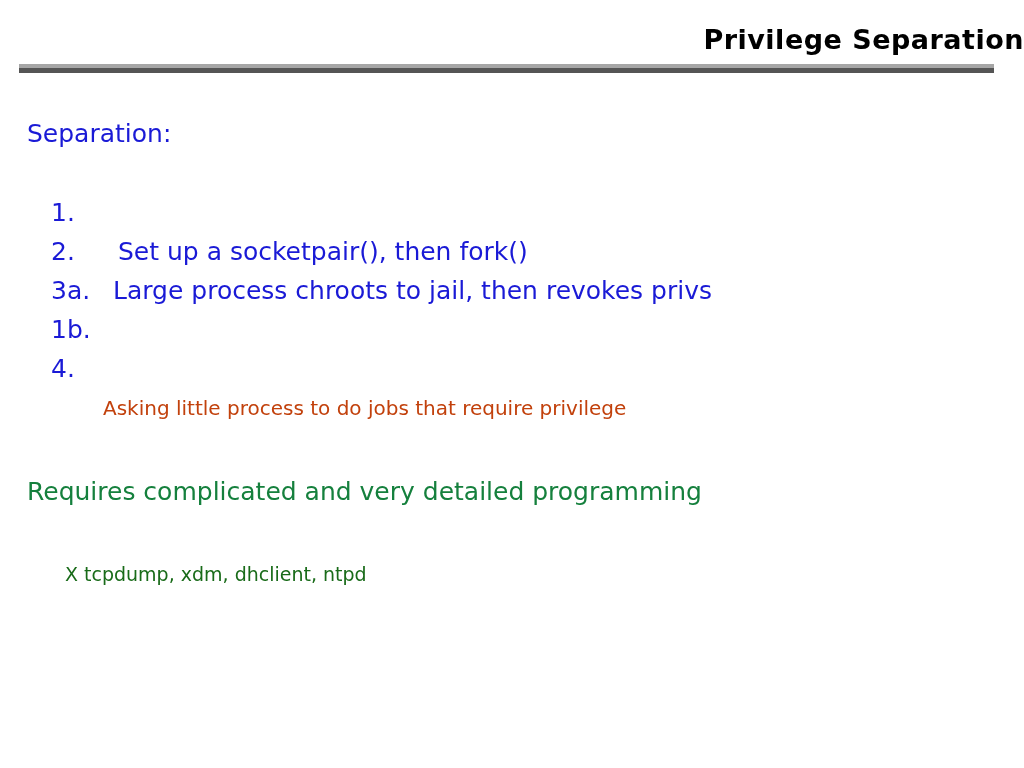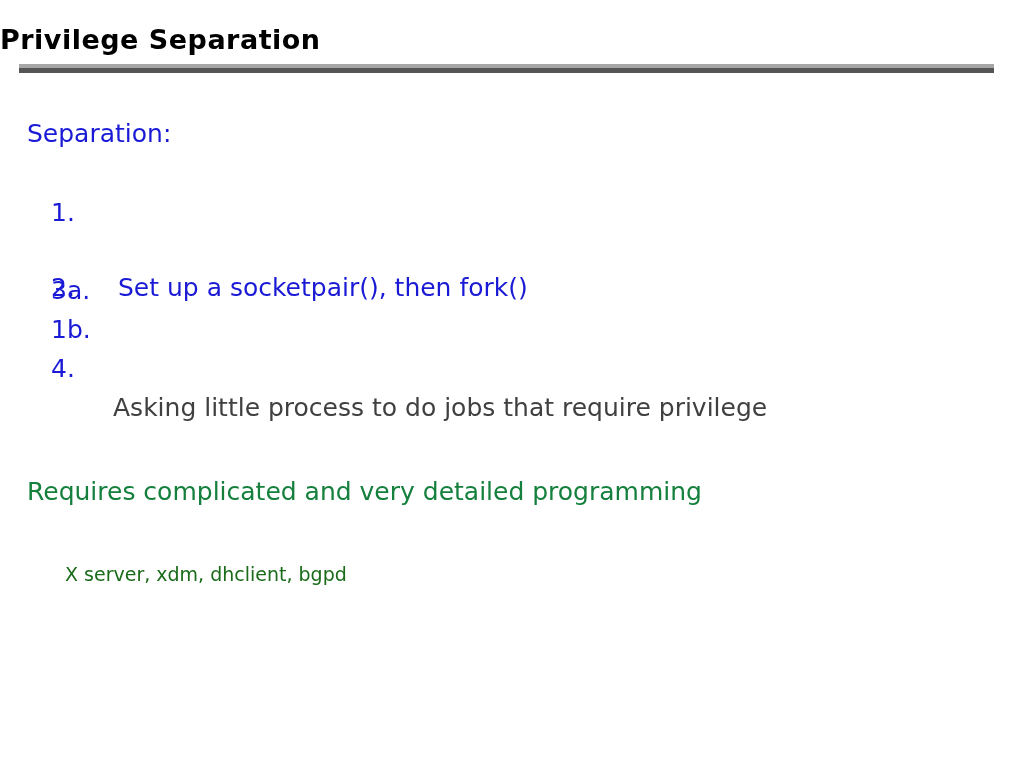--- a/index.html
+++ b/index.html
@@ -21,21 +21,21 @@
     inset: 0;
     background: #ffffff;
   }
 
   
   .slide-title {
     position: absolute;
     top: 24px;
     left: 0;
     width: 1024px;
-    text-align: left;
+    text-align: right;
     font-family: "DejaVu Sans", sans-serif;
     font-weight: bold;
     font-size: 27px;
     letter-spacing: 0.5px;
     color: #000000;
     line-height: 32px;
     white-space: nowrap;
   }
 
   
@@ -102,31 +102,30 @@
   .step-marker {
     display: inline-block;
     width: 62px;
     flex: 0 0 62px;
   }
   .step-text {
     display: inline-block;
   }
   .step-row.extra-indent .step-text {
     padding-left: 5px;
-    margin-top: 36px;
   }
 
   .sub-note {
     position: absolute;
-    left: 113px;
+    left: 103px;
     top: 393px;
     font-family: "DejaVu Sans", sans-serif;
-    font-size: 25px;
+    font-size: 20px;
     line-height: 30px;
-    color: #404040;
+    color: #c2410c;
     white-space: nowrap;
   }
 
   .summary-line {
     position: absolute;
     left: 27px;
     top: 477px;
     font-family: "DejaVu Sans", sans-serif;
     font-size: 25px;
     line-height: 30px;
@@ -169,34 +168,35 @@
         <span class="step-marker">1.</span>
       </div>
 
       <div class="step-row extra-indent">
         <span class="step-marker">2.</span>
         <span class="step-text">Set up a socketpair(), then fork()</span>
       </div>
 
       <div class="step-row">
         <span class="step-marker">3a.</span>
+        <span class="step-text">Large process chroots to jail, then revokes privs</span>
       </div>
 
       <div class="step-row">
         <span class="step-marker">1b.</span>
       </div>
 
       <div class="step-row extra-indent">
         <span class="step-marker">4.</span>
       </div>
 
     </div>
 
     <div class="sub-note">Asking little process to do jobs that require privilege</div>
 
     <div class="summary-line">Requires complicated and very detailed programming</div>
 
     <div class="examples">
-      <div class="example-line">X server, xdm, dhclient, bgpd</div>
+      <div class="example-line">X tcpdump, xdm, dhclient, ntpd</div>
     </div>
 
   </div>
 </div>
 
 </body></html>

